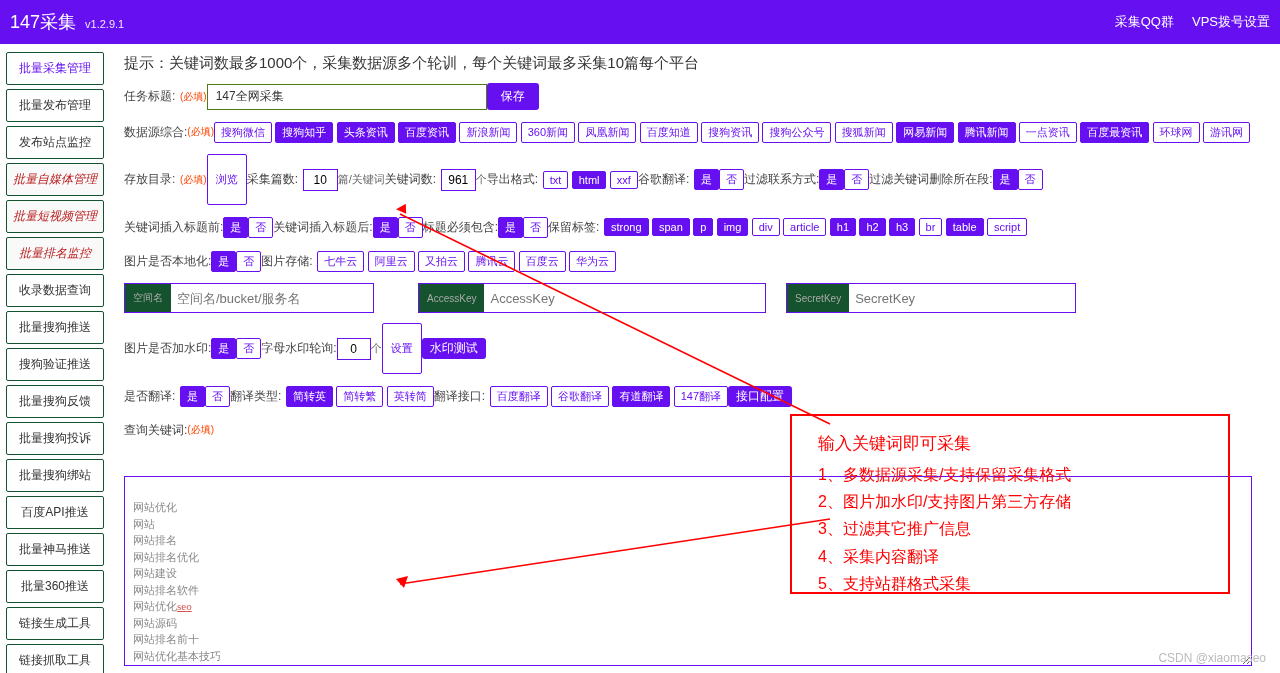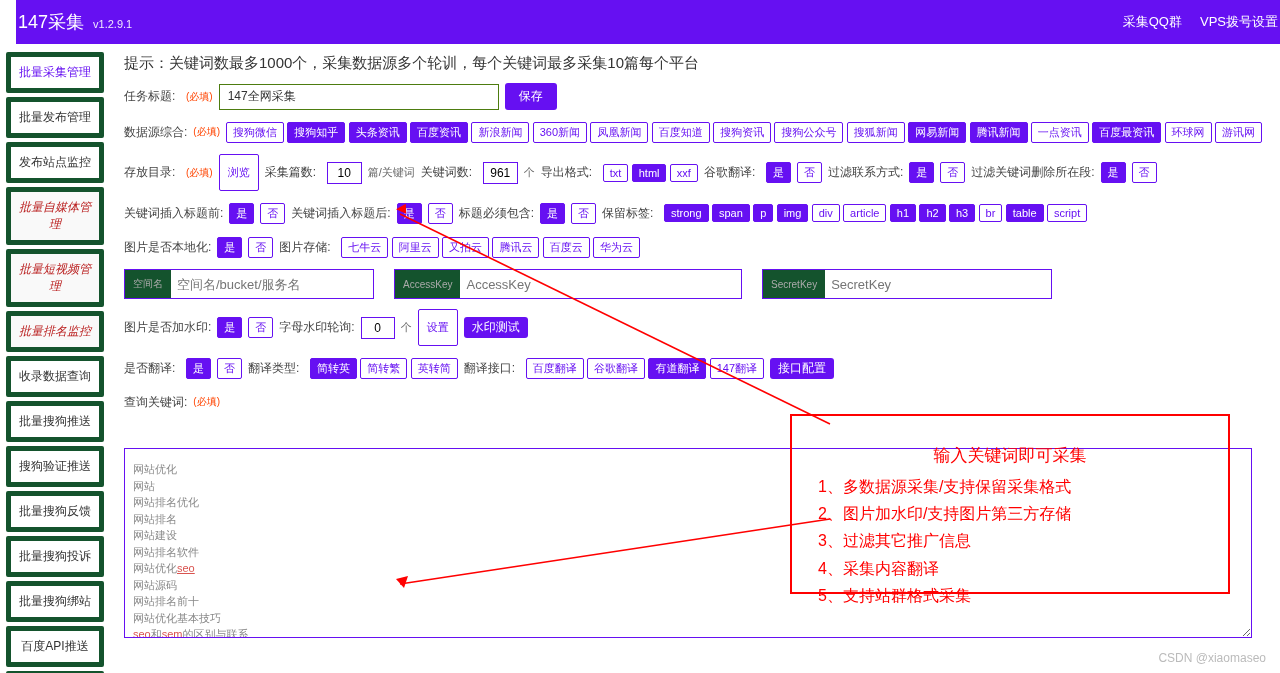--- a/index.html
+++ b/index.html
@@ -1,50 +1,50 @@
 <!DOCTYPE html>
 <html><head>
 <meta charset="utf-8">
 <style>
 * { box-sizing: border-box; margin: 0; padding: 0; }
 body { font-family: "Microsoft YaHei", Arial, sans-serif; font-size: 12px; background: #fff; color: #333; }
-.topbar { background: #6610f2; color: #fff; height: 44px; display: flex; align-items: center; justify-content: space-between; padding: 0 2px; margin-left: 16px; }
+.topbar { background: #6610f2; color: #fff; height: 44px; display: flex; align-items: center; justify-content: space-between; padding: 0 10px; }
 .brand { font-size: 18px; font-weight: 400; }
 .brand .ver { font-size: 11px; margin-left: 4px; opacity: .9; }
 .toplinks { display: flex; gap: 18px; font-size: 13px; }
 .toplinks a { color: #fff; text-decoration: none; cursor: pointer; text-align: center; }
 .layout { display: flex; }
 .sidebar { width: 110px; padding: 8px 6px; border-right: none; display: flex; flex-direction: column; gap: 4px; }
-.sidebar .sb { border: 5px solid #14532d; background: #fff; padding: 7px 4px; font-size: 12px; text-align: center; color: #333; cursor: pointer; border-radius: 2px; }
+.sidebar .sb { border: 1px solid #14532d; background: #fff; padding: 7px 4px; font-size: 12px; text-align: center; color: #333; cursor: pointer; border-radius: 2px; }
 .sidebar .sb.active { color: #6610f2; }
 .sidebar .sb.disabled { color: #b91c1c; background: #f9f9f9; font-style: italic; }
 .main { flex: 1; padding: 10px 14px; position: relative; }
 .hint { font-size: 15px; color: #333; margin-bottom: 10px; }
-.row { display: flex; align-items: center; flex-wrap: wrap; gap: 6px; margin-bottom: 10px; min-height: 24px; }
+.row { display: flex; align-items: center; flex-wrap: wrap; margin-bottom: 10px; min-height: 24px; }
 .label { color: #444; min-width: 56px; }
 .req { color: #f40; font-size: 10px; }
 .txt-input { border: 1px solid #4d7c0f; height: 26px; padding: 0 8px; font-size: 12px; background: #fff; color: #333; }
 .txt-input.wide { width: 280px; }
 .num-input { width: 35px; text-align: center; height: 22px; border: 1px solid #6610f2; font-size: 12px; }
 .btn { background: #6610f2; color: #fff; border: none; padding: 5px 14px; font-size: 12px; border-radius: 3px; cursor: pointer; }
 .btn-sm { padding: 2px 8px; }
-.outline-btn { border: 1px solid #6610f2; color: #6610f2; background: #fff; padding: 10px 8px; font-size: 11px; cursor: pointer; border-radius: 2px; }
+.outline-btn { border: 1px solid #6610f2; color: #6610f2; background: #fff; padding: 17px 8px; font-size: 11px; cursor: pointer; border-radius: 2px; }
 .tag { border: 1px solid #6610f2; color: #6610f2; background: #fff; padding: 2px 6px; font-size: 11px; cursor: pointer; border-radius: 2px; display: inline-block; }
 .tag.on { background: #6610f2; color: #fff; }
 .unit { color: #666; font-size: 11px; }
 .big-field { display: flex; align-items: center; border: 1px solid #6610f2; height: 30px; background: #14532d; }
 .big-field .prefix { color: #aaa; font-size: 10px; padding: 0 8px; border-right: none; }
 .big-field input { border: none; outline: none; height: 100%; flex: 1; padding: 0 6px; font-size: 13px; color: #666; }
 .bf1 { width: 250px; }
-.bf2 { width: 348px; }
+.bf2 { width: 348px; margin-left: 24px; }
 .bf3 { width: 290px; }
-.kw-area { width: calc(100% - 14px); height: 190px; border: 1px solid #6610f2; padding: 12px 8px; font-size: 11px; color: #888; line-height: 1.5; resize: vertical; overflow-y: auto; font-family: Liberation Sans, sans-serif; margin-top: 34px; }
+.kw-area { width: calc(100% - 14px); height: 190px; border: 1px solid #6610f2; padding: 22px 8px; font-size: 11px; color: #888; line-height: 1.5; resize: vertical; overflow-y: auto; font-family: Liberation Serif, serif; margin-top: 34px; }
 .kw-area .seo { color: #d9534f; text-decoration: underline; }
 .overlay { position: absolute; border: 2px solid #f00; background: rgba(255,255,255,0); right: 50px; top: 370px; width: 440px; height: 180px; padding: 16px 26px; pointer-events: none; }
-.overlay .ot { color: #f00; font-size: 17px; text-align: center; margin-bottom: 6px; margin-top: 12px; }
+.overlay .ot { color: #f00; font-size: 17px; margin-bottom: 6px; }
 .overlay .ol { color: #f00; font-size: 16px; line-height: 1.7; }
 .arrow { position: absolute; pointer-events: none; }
 .watermark { position: fixed; right: 14px; bottom: 8px; color: #bbb; font-size: 12px; }
 </style>
 </head>
 <body>
 
 <div class="topbar">
   <div class="brand">
     <span>147采集</span>
@@ -176,22 +176,22 @@
     </div>
 
     <div class="row">
       <span class="label">查询关键词:</span>
       <span class="req">(必填)</span>
     </div>
 
     <div class="kw-area" id="kwarea">
         <div>网站优化</div>
         <div>网站</div>
+        <div>网站排名</div>
         <div>网站排名优化</div>
-        <div>网站排名</div>
         <div>网站建设</div>
         <div>网站排名软件</div>
         <div>网站优化<span class="seo">seo</span></div>
         <div>网站源码</div>
         <div>网站排名前十</div>
         <div>网站优化基本技巧</div>
         <div><span class="seo">seo</span>和<span class="seo">sem</span>的区别与联系</div>
         <div>网站搭建</div>
       </div>
 

